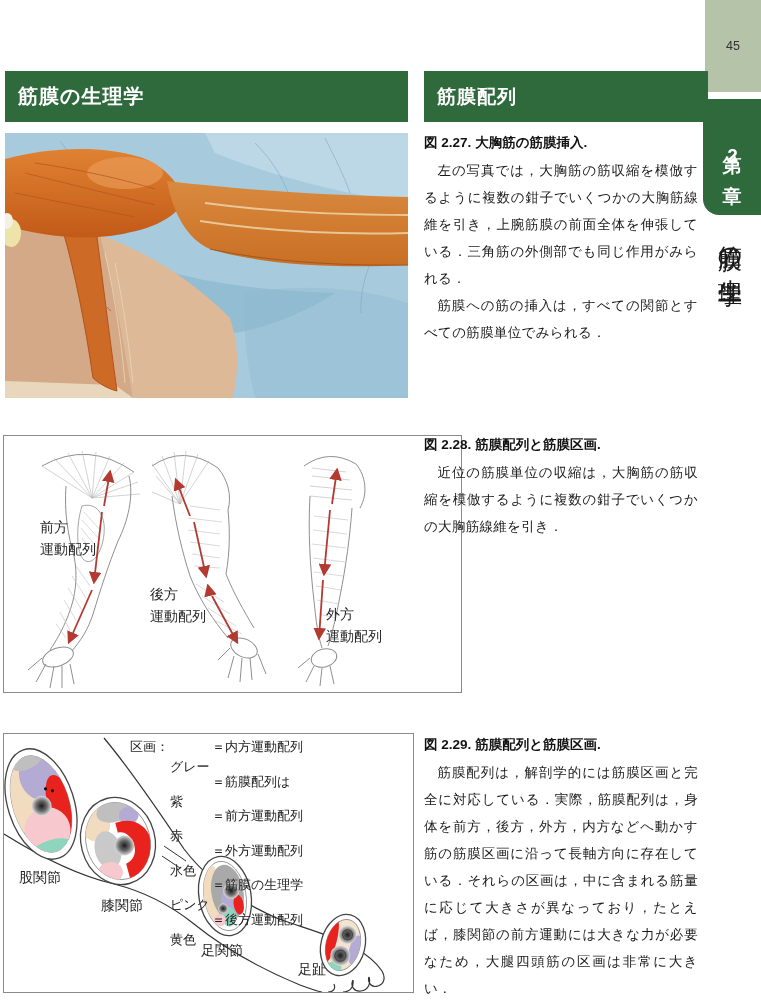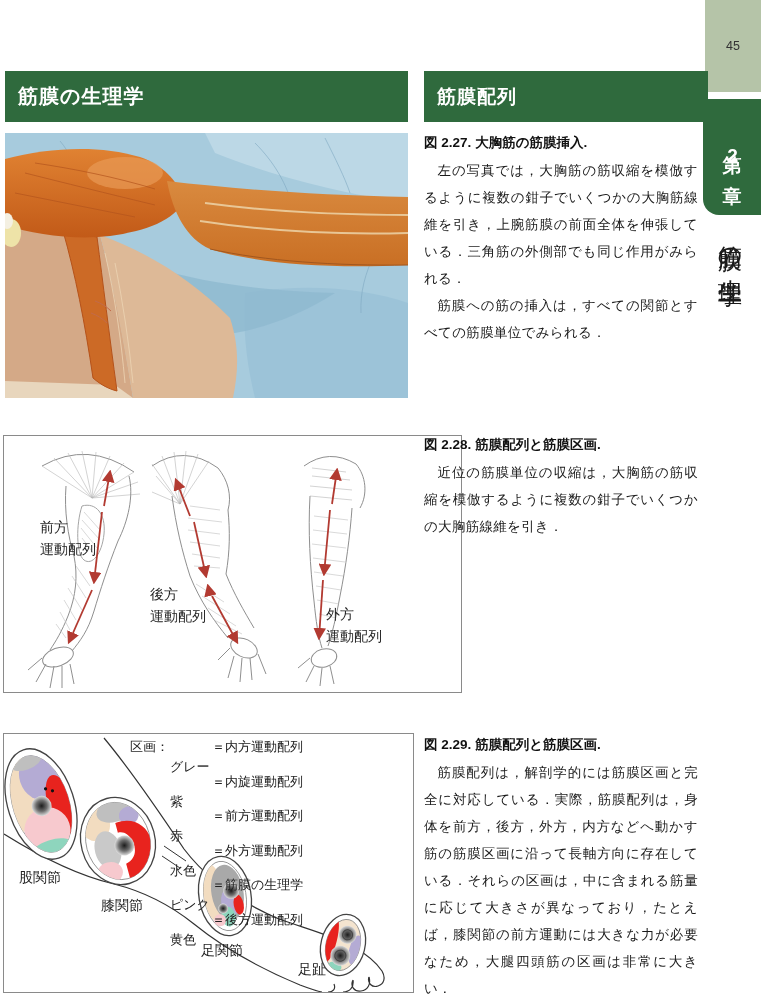--- a/index.html
+++ b/index.html
@@ -251,21 +251,21 @@
 
     <div class="legend">
       <div class="lg-row">
         <span class="lg-prefix">区画：</span>
         <span class="lg-name">グレー</span>
         <span>＝内方運動配列</span>
       </div>
       <div class="lg-row">
         <span class="lg-prefix"></span>
         <span class="lg-name">紫</span>
-        <span>＝内旋運動配列</span>
+        <span>＝筋膜配列は</span>
       </div>
       <div class="lg-row">
         <span class="lg-prefix"></span>
         <span class="lg-name">赤</span>
         <span>＝前方運動配列</span>
       </div>
       <div class="lg-row">
         <span class="lg-prefix"></span>
         <span class="lg-name">水色</span>
         <span>＝外方運動配列</span>

